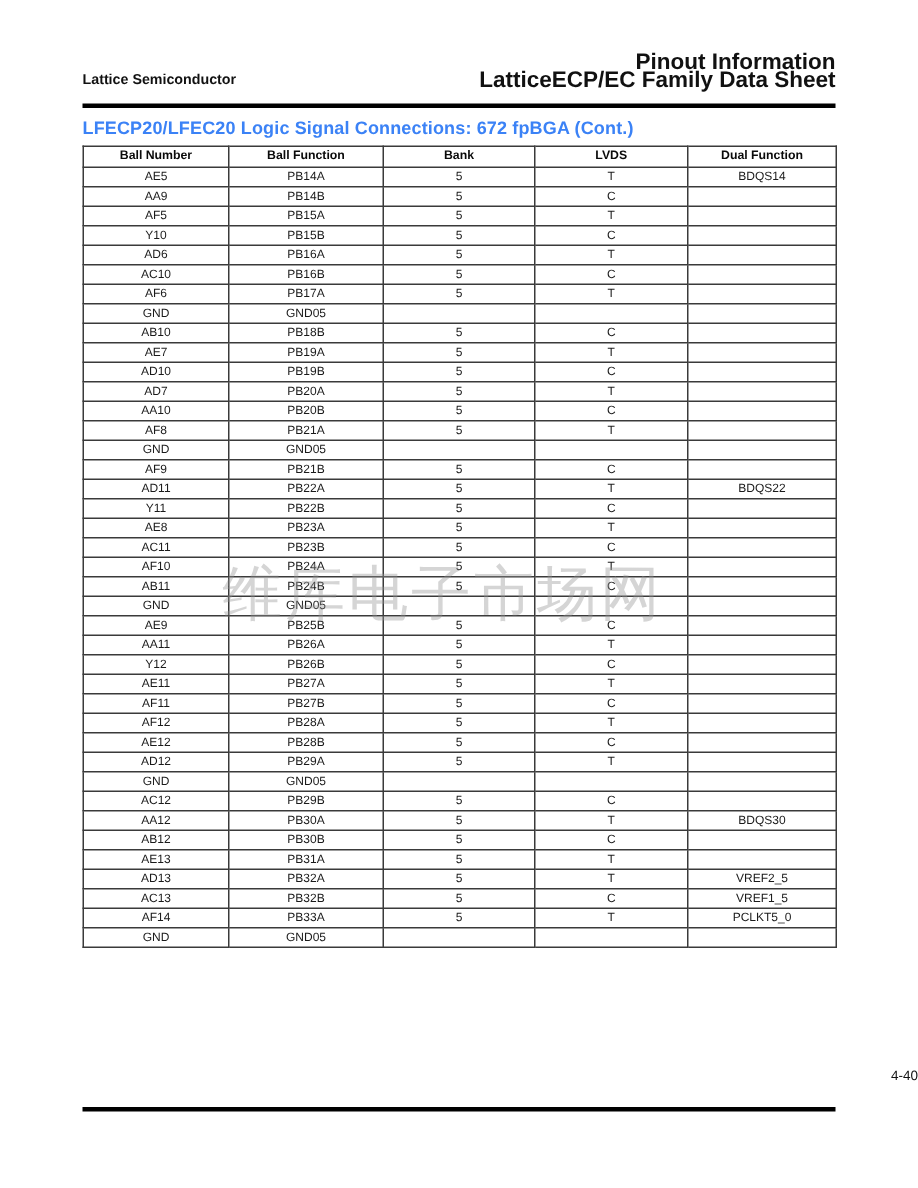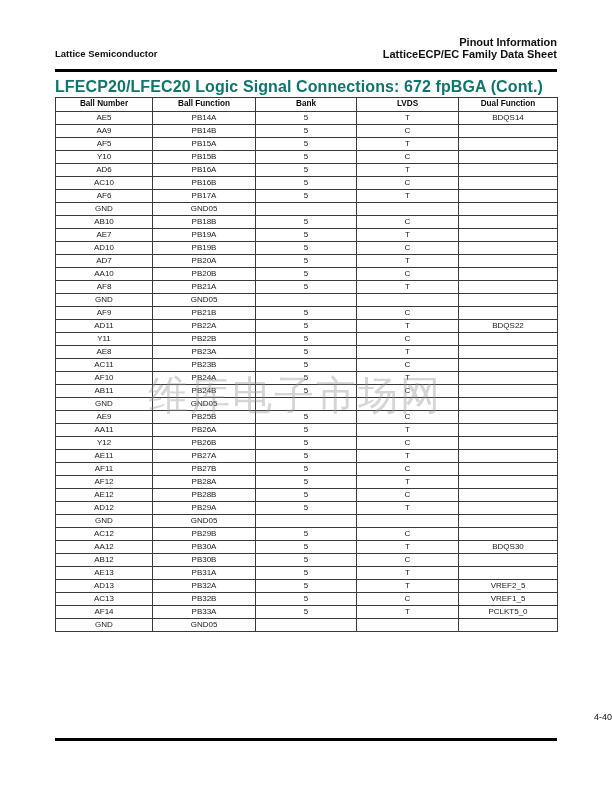--- a/index.html
+++ b/index.html
@@ -12,33 +12,33 @@
     overflow:hidden;
     margin:0 auto;
   }
   
   .hdr-left {
     position:absolute; left:55px; top:48px;
     font-size:9.5px; font-weight:bold; color:#111;text-align:right;
   }
   .hdr-right {
     position:absolute; right:55px; top:36px;
-    text-align:right; font-size:11px; font-weight:bold; color:#111;
+    text-align:right; font-size:15px; font-weight:bold; color:#111;
     line-height:12px;
   }
   .rule {
     position:absolute; left:55px; width:502px; height:2.6px;
     background:#000;
   }
   .rule-top { top:69px; }
   .rule-bottom { top:738px; }
   
   .sec-title {
     position:absolute; left:55px; top:78px;
-    font-size:16px; font-weight:bold; color:#0f766e;
+    font-size:12px; font-weight:bold; color:#3b82f6;
     letter-spacing:0.1px;
   }
   
   .tbl-wrap { position:absolute; left:55px; top:97px; }
   table.pin {
     border-collapse:collapse;
     table-layout:fixed;
     width:502px;
     border:1.6px solid #2a2a2a;
   }

